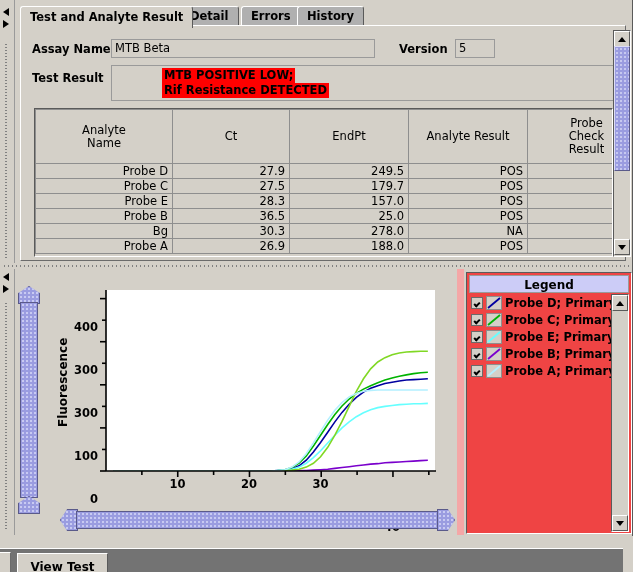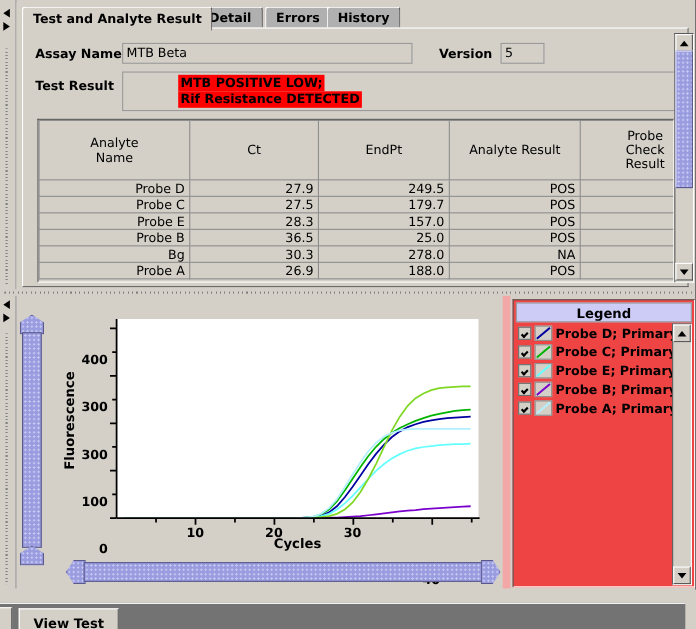--- a/index.html
+++ b/index.html
@@ -295,21 +295,20 @@
         <line x1="296.95652173913044" y1="185" x2="296.95652173913044" y2="191"></line>
         <line x1="45.869565217391305" y1="185" x2="45.869565217391305" y2="189"></line>
         <line x1="117.60869565217392" y1="185" x2="117.60869565217392" y2="189"></line>
         <line x1="189.3478260869565" y1="185" x2="189.3478260869565" y2="189"></line>
         <line x1="261.0869565217391" y1="185" x2="261.0869565217391" y2="189"></line>
         <line x1="332.82608695652175" y1="185" x2="332.82608695652175" y2="189"></line>
       </g>
   </svg>
 
   <div class="ylab">Fluorescence</div>
-  <div class="xlab">Cycles</div>
   <div id="ytlabels">
       <div class="ytick" style="left: 60px; width: 38px; top: 464px;">0</div>
       <div class="ytick" style="left: 60px; width: 38px; top: 420.905px;">100</div>
       <div class="ytick" style="left: 60px; width: 38px; top: 377.81px;">300</div>
       <div class="ytick" style="left: 60px; width: 38px; top: 334.714px;">300</div>
       <div class="ytick" style="left: 60px; width: 38px; top: 291.619px;">400</div>
     </div>
   <div id="xtlabels">
       <div class="xtick" style="left: 162.522px; width: 30px; top: 477px;">10</div>
       <div class="xtick" style="left: 234.043px; width: 30px; top: 477px;">20</div>

